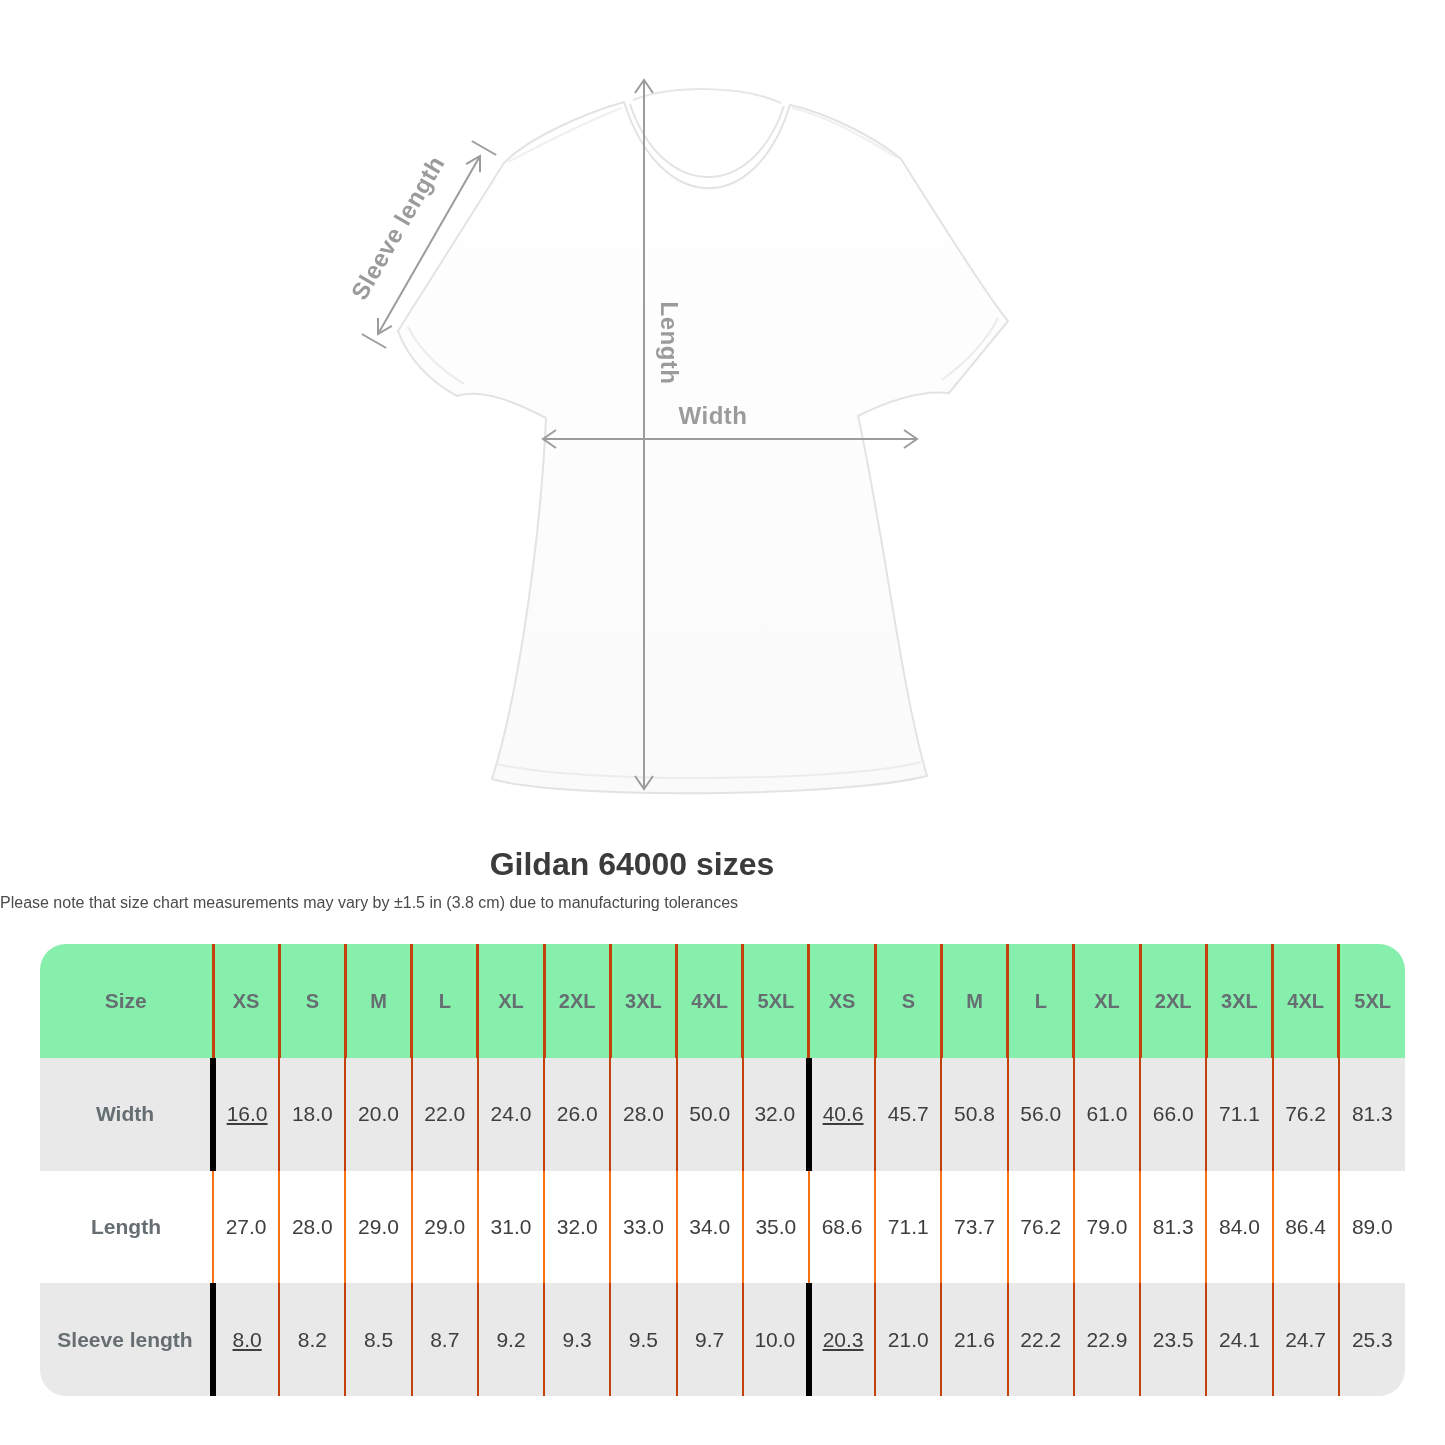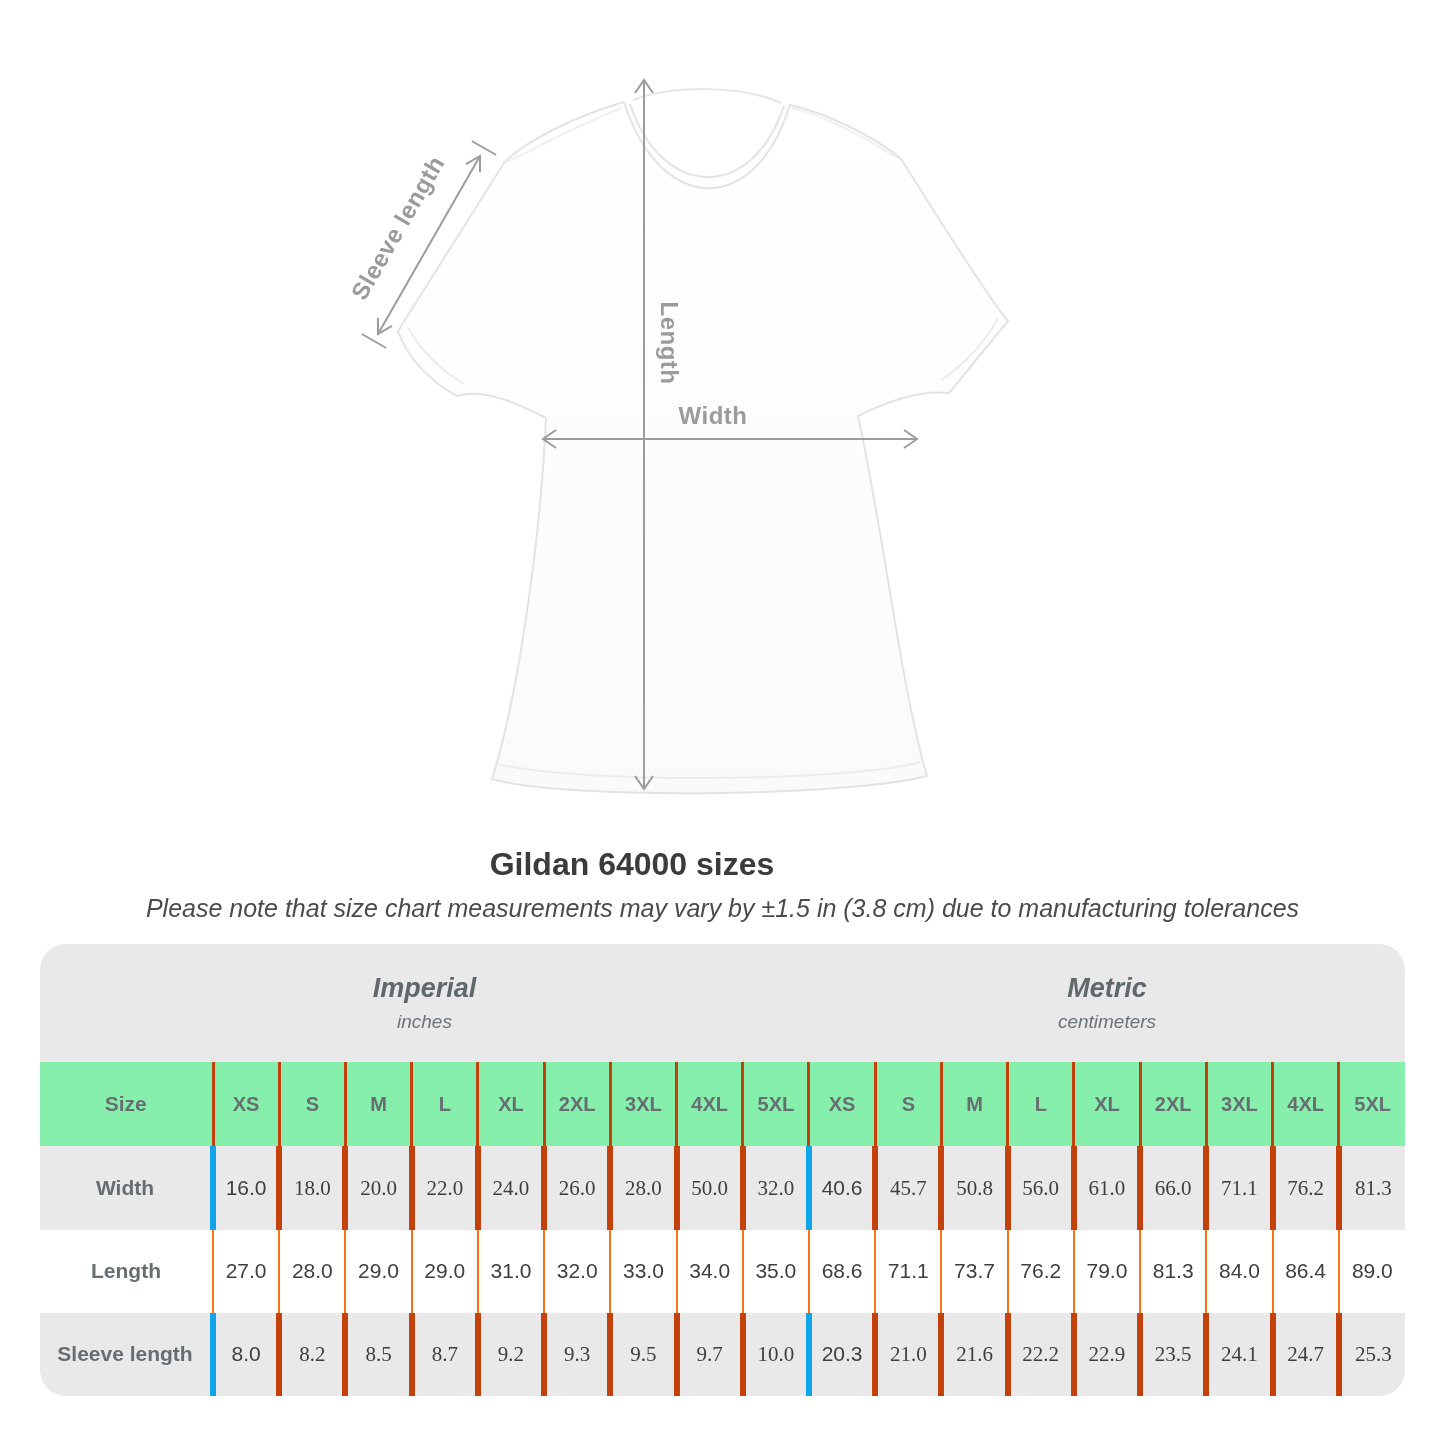--- a/index.html
+++ b/index.html
@@ -7,22 +7,22 @@
   .screen{position:relative;width:1445px;height:1445px;background:#ffffff;overflow:hidden;}
 
   
   .diagram{position:absolute;left:0;top:0;width:1445px;height:840px;}
   .diagram svg{display:block;}
   .arrow-label{fill:#9b9b9b;font-weight:bold;font-size:24px;letter-spacing:0.5px;}
 
   
   .page-title{position:absolute;left:0;top:846px;width:1264px;text-align:center;
               font-size:32px;font-weight:bold;color:#3b3b3b;}
-  .page-note{position:absolute;left:0;top:894px;width:1445px;text-align:center;
-             font-style:italic;font-size:25px;color:#4b4b4b;}
+  .page-note{position:absolute;left:0;top:894px;width:1445px;text-align:left;
+             font-size:16px;color:#4b4b4b;}
 
   
   .table-wrap{position:absolute;left:40px;top:944px;width:1365px;height:452px;
               border-radius:26px;overflow:hidden;background:#ffffff;}
   table.size-chart{width:1365px;height:452px;border-collapse:collapse;table-layout:fixed;}
   table.size-chart td{padding:0;text-align:center;vertical-align:middle;}
 
   col.col-label{width:173px;}
 
   tr.unit-row{background:#e9e9e9;height:118px;}
@@ -34,22 +34,22 @@
   tr.size-row{background:#86efac;height:84px;}
   tr.rowwhite{background:#ffffff;height:83px;}
   tr.stripe{background:#e9e9e9;height:83px;}
 
   td.row-label{font-weight:bold;font-size:21px;color:#666e72;}
   td.size-col{font-weight:bold;font-size:20px;color:#666e72;}
   td.cell{font-size:21px;color:#3e3e3e;}
 
   tr.size-row td.sep, tr.size-row td.gut{border-left:3px solid #c2410c;}
   tr.rowwhite td.sep, tr.rowwhite td.gut{border-left:2px solid #f97316;}
-  tr.stripe td.sep{border-left:6px solid #c2410c;font-family:Liberation Serif, serif;}
-  tr.stripe td.gut{border-left:6px solid #0ea5e9;}
+  tr.stripe td.sep{border-left:2px solid #c2410c;}
+  tr.stripe td.gut{border-left:6px solid #000000;text-decoration:underline;}
 </style>
 </head>
 <body>
 
 <div class="screen">
 
   <div class="diagram">
     <svg width="1445" height="840" viewBox="0 0 1445 840">
       <defs>
         <linearGradient id="shirtg" x1="0" y1="0" x2="0" y2="1">
@@ -133,30 +133,20 @@
           <col>
           <col>
           <col>
           <col>
           <col>
           <col>
           <col>
           <col>
       </colgroup>
       <tbody id="chart-body">
-        <tr class="unit-row">
-          <td colspan="10" class="unit-imperial">
-            <div class="unit-label">Imperial</div>
-            <div class="unit-sub">inches</div>
-          </td>
-          <td colspan="9">
-            <div class="unit-label">Metric</div>
-            <div class="unit-sub">centimeters</div>
-          </td>
-        </tr>
       <tr class="size-row">
             <td class="row-label">Size</td>
             <td class="size-col gut">XS</td>
             <td class="size-col sep">S</td>
             <td class="size-col sep">M</td>
             <td class="size-col sep">L</td>
             <td class="size-col sep">XL</td>
             <td class="size-col sep">2XL</td>
             <td class="size-col sep">3XL</td>
             <td class="size-col sep">4XL</td>

